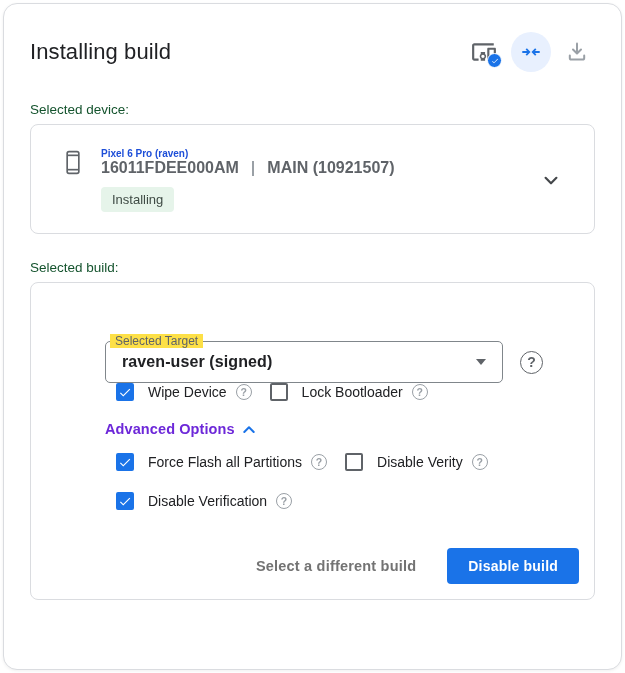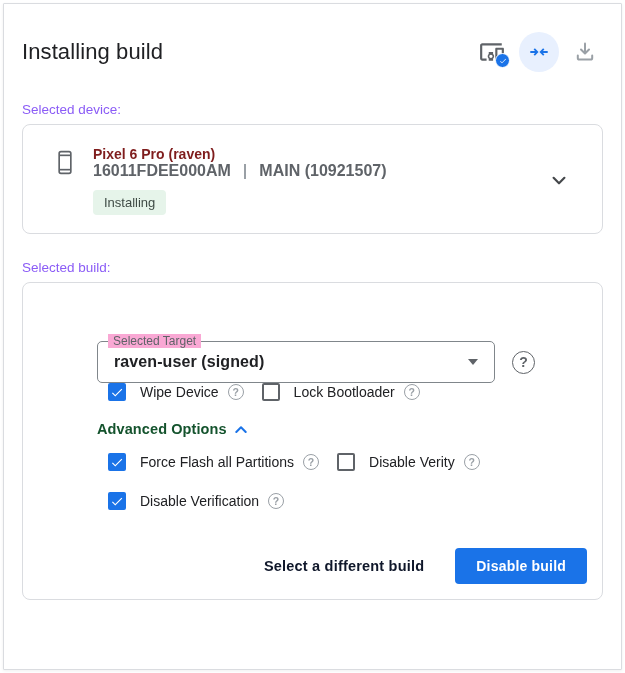--- a/index.html
+++ b/index.html
@@ -1,50 +1,50 @@
 <!DOCTYPE html>
 <html><head>
 <meta charset="utf-8">
 <style>
   html,body{margin:0;padding:0;background:#fff;font-family:"Liberation Sans","DejaVu Sans",sans-serif;}
   body{width:625px;height:673px;overflow:hidden;}
   .dialog{box-sizing:border-box;width:619px;height:667px;margin:3px auto;background:#fff;
-    border:1px solid #dadce0;border-radius:1px;padding:0 18px;box-shadow:0 1px 3px rgba(60,64,67,.08);}
+    border:1px solid #dadce0;border-radius:14px;padding:0 26px;box-shadow:0 1px 3px rgba(60,64,67,.08);}
   
   .header{display:flex;align-items:center;justify-content:space-between;padding-top:28px;}
   .title{font-size:22px;font-weight:400;color:#202124;margin:0;letter-spacing:.1px;}
   .header-icons{display:flex;align-items:center;gap:8px;}
   .iconbtn{background:none;border:none;padding:0;cursor:pointer;display:flex;align-items:center;justify-content:center;}
   .iconbtn.devices{width:38px;height:38px;position:relative;}
   .badge{position:absolute;right:1px;bottom:3px;width:13px;height:13px;border-radius:50%;
     background:#1a73e8;border:1.5px solid #fff;display:flex;align-items:center;justify-content:center;}
   .iconbtn.connect{width:40px;height:40px;border-radius:50%;background:#e8f0fe;}
   .iconbtn.download{width:36px;height:38px;}
   
-  .section-label{font-size:13.5px;color:#8b5cf6;margin-top:30px;}
+  .section-label{font-size:13.5px;color:#14532d;margin-top:30px;}
   .section-label.second{margin-top:26px;}
   
   .card{border:1px solid #dadce0;border-radius:8px;background:#fff;box-sizing:border-box;}
   .device-card{margin-top:7px;display:flex;align-items:center;padding:18px 30px 16px 32px;min-height:110px;}
   .phone-icon{flex:0 0 auto;margin-right:18px;align-self:flex-start;margin-top:6px;display:flex;}
   .device-info{display:flex;flex-direction:column;}
-  .device-name{font-size:14px;font-weight:700;color:#7f1d1d;}
+  .device-name{font-size:10px;font-weight:700;color:#1d4ed8;}
   .device-details{font-size:16px;color:#5f6368;font-weight:bold;}
   .device-details .sep{margin:0 12px;color:#9aa0a6;}
   .status-badge{align-self:flex-start;margin-top:10px;background:#e6f4ea;color:#3f4b45;
     font-size:13px;padding:5px 11px;border-radius:4px;}
   .chev{margin-left:auto;display:flex;cursor:pointer;}
   
   .build-card{margin-top:7px;padding:18px 15px 15px 28px;}
   .build-header{display:flex;align-items:center;gap:17px;}
   .build-name{font-size:14px;font-weight:700;color:#202124;}
   .select-row{display:flex;align-items:center;margin:40px 0 0 46px;}
   .select-field{position:relative;box-sizing:border-box;width:398px;height:42px;border:1.5px solid #80868b;
     border-radius:5px;display:flex;align-items:center;padding:0 16px;cursor:pointer;background:#fff;}
-  .select-label{position:absolute;top:-8px;left:10px;background:#f9a8d4;padding:0 5px;font-size:12px;color:#5f6368;}
+  .select-label{position:absolute;top:-8px;left:4px;background:#fde047;padding:0 5px;font-size:12px;color:#5f6368;}
   .select-value{font-size:16px;font-weight:600;color:#202124;letter-spacing:.1px;}
   .caret{margin-left:auto;width:0;height:0;border-left:5px solid transparent;border-right:5px solid transparent;
     border-top:6px solid #5f6368;}
   .help{box-sizing:border-box;display:inline-flex;align-items:center;justify-content:center;border-radius:50%;
     border:1.4px solid #9aa0a6;color:#9aa0a6;width:16px;height:16px;font-size:10.5px;font-weight:700;cursor:pointer;flex:0 0 auto;}
   .help::after{content:"?";}
   .help.big{width:23px;height:23px;border:1.8px solid #5f6368;color:#5f6368;font-size:14px;margin-left:17px;}
   
   .cb-row{display:flex;align-items:center;margin-left:57px;}
   .cb-row.r1{}
@@ -53,24 +53,24 @@
   .cb-item{display:flex;align-items:center;cursor:pointer;}
   .cb-item + .cb-item{margin-left:18px;}
   .cb{box-sizing:border-box;width:18px;height:18px;border:2px solid #5f6368;border-radius:2px;background:#fff;
     display:inline-flex;align-items:center;justify-content:center;margin-right:14px;flex:0 0 auto;}
   .cb svg{display:none;width:15px;height:15px;}
   .cb.checked{background:#1a73e8;border-color:#1a73e8;}
   .cb.checked svg{display:block;}
   .cb-label{font-size:14px;color:#202124;margin-right:9px;white-space:nowrap;}
   
   .advanced{display:flex;align-items:center;gap:8px;background:none;border:none;padding:0;cursor:pointer;
-    margin:20px 0 0 46px;color:#14532d;font-size:14.5px;font-weight:600;font-family:inherit;letter-spacing:.1px;}
+    margin:20px 0 0 46px;color:#6d28d9;font-size:14.5px;font-weight:600;font-family:inherit;letter-spacing:.1px;}
   
   .actions{display:flex;align-items:center;justify-content:flex-end;gap:27px;margin-top:38px;}
-  .text-btn{background:none;border:none;color:#0f172a;font-size:14.5px;font-weight:600;cursor:pointer;
+  .text-btn{background:none;border:none;color:#737373;font-size:14.5px;font-weight:600;cursor:pointer;
     font-family:inherit;letter-spacing:.2px;padding:8px 4px;}
   .primary-btn{background:#1a73e8;border:none;color:#fff;font-size:14px;font-weight:600;cursor:pointer;
     font-family:inherit;letter-spacing:.2px;height:36px;padding:0 21px;border-radius:4px;}
 </style>
 </head>
 <body>
 
 <div class="dialog">
 
   <div class="header">

